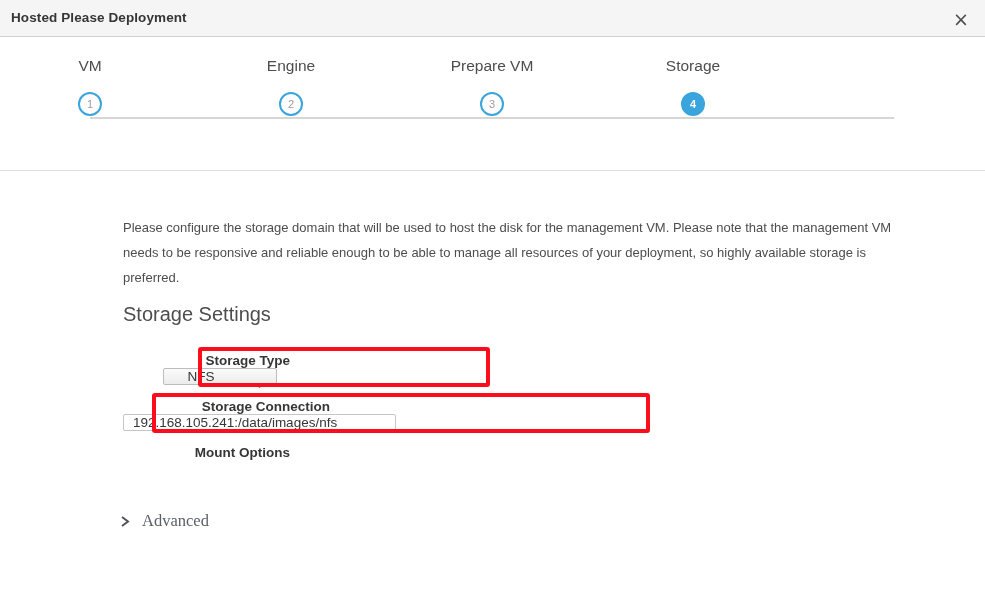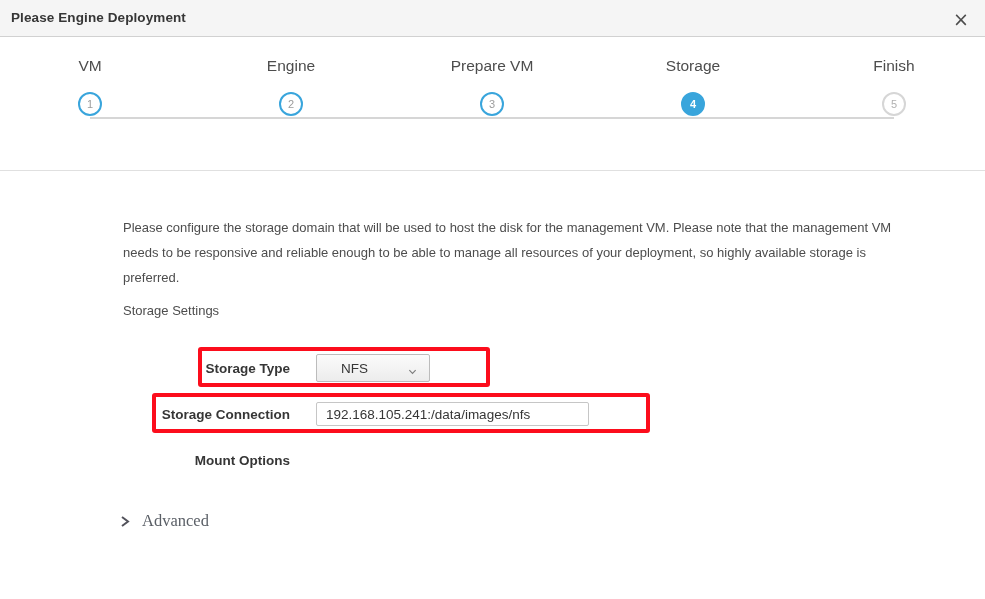--- a/index.html
+++ b/index.html
@@ -124,31 +124,32 @@
     top: 44px;
     width: 790px;
     font-size: 13px;
     line-height: 25px;
     color: #4d4d4d;
   }
   .section-title {
     position: absolute;
     left: 123px;
     top: 132px;
-    font-size: 13px;
+    font-size: 20px;
     color: #4d4d4d;
   }
 
   
   .form-row {
     position: absolute;
     left: 123px;
     height: 30px;
     display: flex;
     align-items: center;
+    flex-direction: column;
   }
   .field-label {
     width: 193px;
     text-align: right;
     padding-right: 26px;
     box-sizing: border-box;
     font-size: 13.5px;
     font-weight: bold;
     color: #363636;
   }
@@ -223,21 +224,21 @@
   }
   .advanced-label {
     font-size: 16.5px;
     color: #5a5f66;
   }
 </style>
 </head>
 <body>
 
 <div class="titlebar">
-  <div class="titlebar-title">Please Engine Deployment</div>
+  <div class="titlebar-title">Hosted Please Deployment</div>
   <div class="close-btn">×</div>
 </div>
 
 <div class="wizard">
   <div class="steps" id="steps-host">
     <div class="connector" style="left:90px;  width:201px;"></div>
     <div class="connector" style="left:291px; width:201px;"></div>
     <div class="connector" style="left:492px; width:201px;"></div>
     <div class="connector" style="left:693px; width:201px;"></div>
 
@@ -262,26 +263,20 @@
       </div>
     </div>
 
     <div class="step" style="left:693px;">
       <div class="step-label">Storage</div>
       <div class="step-circle-wrap">
         <div class="step-circle current">4</div>
       </div>
     </div>
 
-    <div class="step" style="left:894px;">
-      <div class="step-label">Finish</div>
-      <div class="step-circle-wrap">
-        <div class="step-circle inactive">5</div>
-      </div>
-    </div>
   </div>
 </div>
 
 <div class="content">
 
   <div class="description">Please configure the storage domain that will be used to host the disk for the management VM. Please note that the management VM needs to be responsive and reliable enough to be able to manage all resources of your deployment, so highly available storage is preferred.</div>
 
   <div class="section-title">Storage Settings</div>
 
   <div class="form-row" style="top:182px;">

